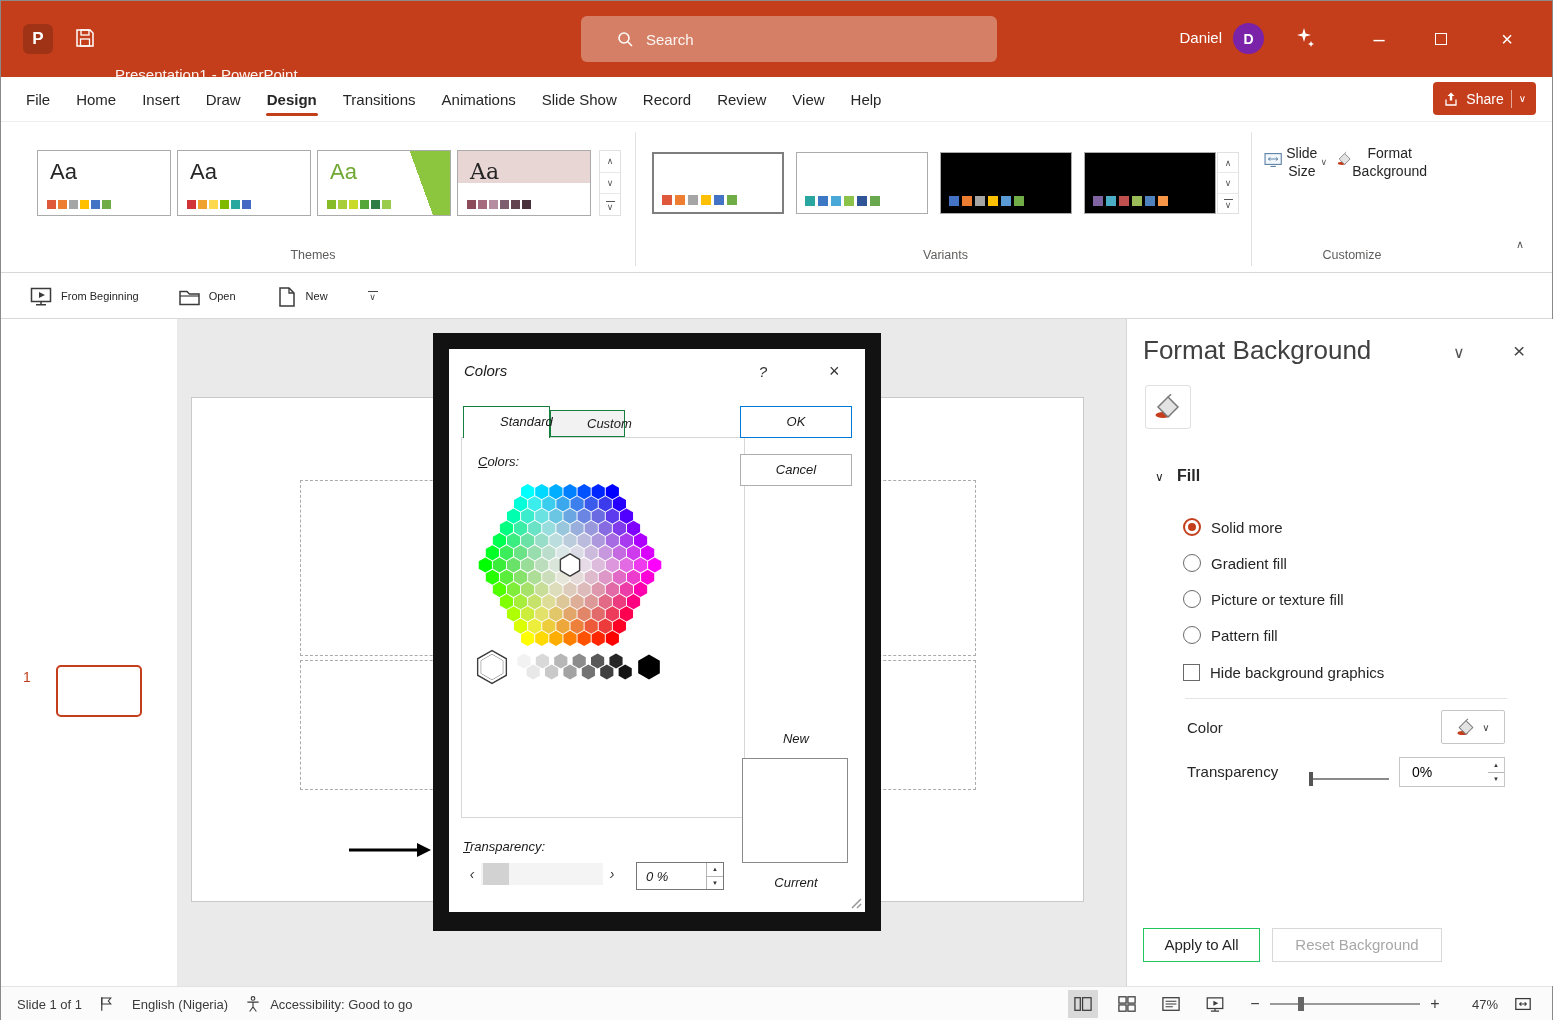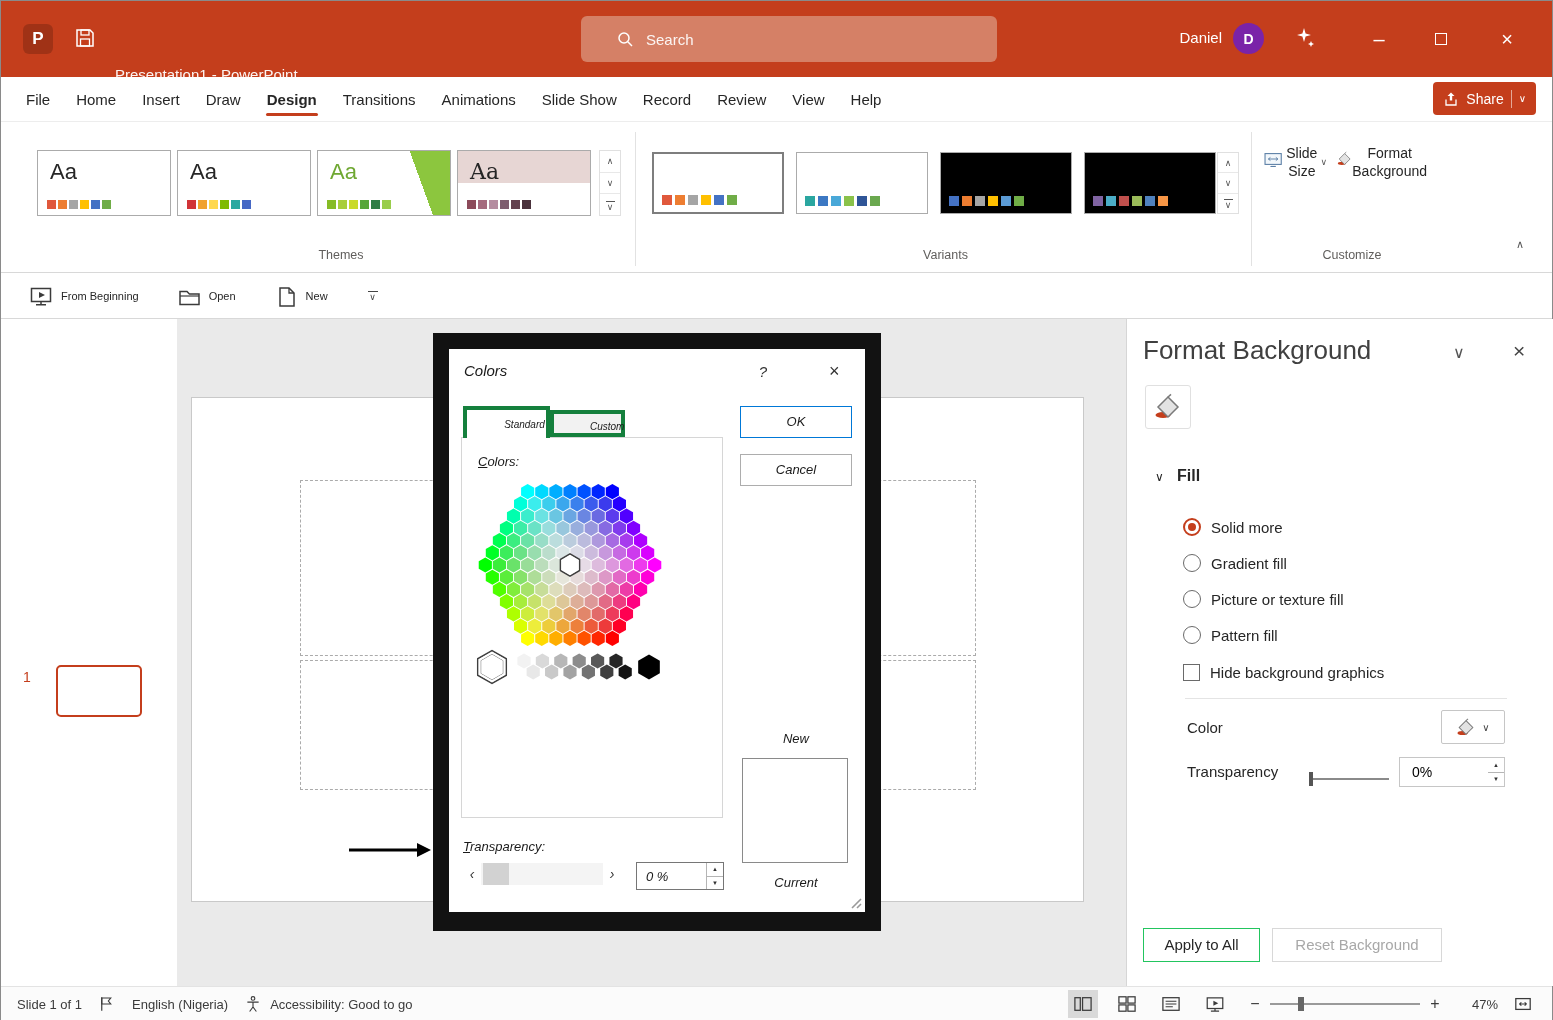--- a/index.html
+++ b/index.html
@@ -78,25 +78,25 @@
   .ph { position:absolute; border:1px dashed #ABABAB; }
   .annotation { position:absolute; left:30px; top:830px; width:320px; font-size:23px; font-weight:bold; color:#000; z-index:40; }
   .anno-arrow { position:absolute; left:346px; top:836px; z-index:40; }
 
   
   .dialog-frame { position:absolute; left:432px; top:332px; width:448px; height:598px; background:#121212; z-index:60; }
   .dialog { position:absolute; left:16px; top:16px; right:16px; bottom:19px; background:#fff; font-size:13px; color:#1a1a1a;font-style:italic; }
   .dlg-title { position:absolute; left:15px; top:13px; font-size:15px; }
   .dlg-help { position:absolute; left:302px; top:11px; width:24px; height:24px; text-align:center; line-height:24px; font-size:15px; color:#333; cursor:default; }
   .dlg-close { position:absolute; left:370px; top:9px; width:30px; height:26px; text-align:center; line-height:26px; font-size:18px; color:#333; cursor:default; }
-  .tab { position:absolute; border:4px solid #15803d; background:#F2F2F2; font-size:10px; text-align:center; cursor:default;padding-left:36px; }
+  .tab { position:absolute; border:1px solid #15803d; background:#F2F2F2; font-size:13px; text-align:center; cursor:default;padding-left:36px; }
   .tab.active { background:#fff; border-bottom:none; z-index:2; }
   .tab-standard { left:14px; top:57px; width:87px; height:32px; line-height:30px; }
   .tab-custom { left:101px; top:61px; width:75px; height:27px; line-height:25px; }
-  .tab-panel { position:absolute; left:12px; top:88px; width:262px; height:381px; background:#fff; border:1px solid #D6D6D6; }
+  .tab-panel { position:absolute; left:12px; top:88px; width:284px; height:381px; background:#fff; border:1px solid #D6D6D6; }
   .lbl-colors { position:absolute; left:16px; top:16px; }
   .hex-palette { position:absolute; left:12px; top:42px; cursor:default; }
   .gray-strip { position:absolute; left:12px; top:208px; cursor:default; }
   .btn { position:absolute; left:291px; width:112px; height:32px; background:#fff; text-align:center; line-height:30px; font-size:13px; cursor:default; }
   .btn-ok { top:57px; border:1.5px solid #0078D7; }
   .btn-cancel { top:105px; border:1px solid #ADADAD; }
   .lbl-new { position:absolute; left:295px; top:382px; width:104px; text-align:center; }
   .new-swatch { position:absolute; left:293px; top:409px; width:106px; height:105px; background:#fff; border:1px solid #8A8A8A; }
   .lbl-current { position:absolute; left:295px; top:526px; width:104px; text-align:center; }
   .lbl-transp { position:absolute; left:14px; top:490px; }
@@ -262,21 +262,21 @@
       <div class="swrow"><span class="sw" style="background: rgb(140, 74, 90);"></span><span class="sw" style="background: rgb(165, 106, 126);"></span><span class="sw" style="background: rgb(181, 140, 160);"></span><span class="sw" style="background: rgb(126, 93, 111);"></span><span class="sw" style="background: rgb(99, 66, 79);"></span><span class="sw" style="background: rgb(74, 50, 60);"></span></div>
     </div>
     <div class="scroll-col" style="left:598px">
       <div>∧</div>
       <div>∨</div>
       <div>
           <span class="bar"></span>
           <span style="font-size:9px">∨</span>
         </div>
     </div>
-    <div class="section-label" style="left:48px;width:584px">Themes</div>
+    <div class="section-label" style="left:20px;width:584px">Themes</div>
     <div class="vdiv" style="left:634px"></div>
 
     <div class="variant-card selected" style="left:651px;background:#fff">
       <div class="swrow"><span class="sw" style="background: rgb(224, 88, 60);"></span><span class="sw" style="background: rgb(237, 125, 49);"></span><span class="sw" style="background: rgb(165, 165, 165);"></span><span class="sw" style="background: rgb(255, 192, 0);"></span><span class="sw" style="background: rgb(68, 114, 196);"></span><span class="sw" style="background: rgb(112, 173, 71);"></span></div>
     </div>
     <div class="variant-card" style="left:795px;background:#fff">
       <div class="swrow"><span class="sw" style="background: rgb(42, 166, 160);"></span><span class="sw" style="background: rgb(60, 120, 195);"></span><span class="sw" style="background: rgb(73, 168, 216);"></span><span class="sw" style="background: rgb(138, 194, 74);"></span><span class="sw" style="background: rgb(47, 85, 151);"></span><span class="sw" style="background: rgb(106, 168, 79);"></span></div>
     </div>
     <div class="variant-card" style="left:939px;background:#000">
       <div class="swrow"><span class="sw" style="background: rgb(68, 114, 196);"></span><span class="sw" style="background: rgb(237, 125, 49);"></span><span class="sw" style="background: rgb(165, 165, 165);"></span><span class="sw" style="background: rgb(255, 192, 0);"></span><span class="sw" style="background: rgb(91, 155, 213);"></span><span class="sw" style="background: rgb(112, 173, 71);"></span></div>

